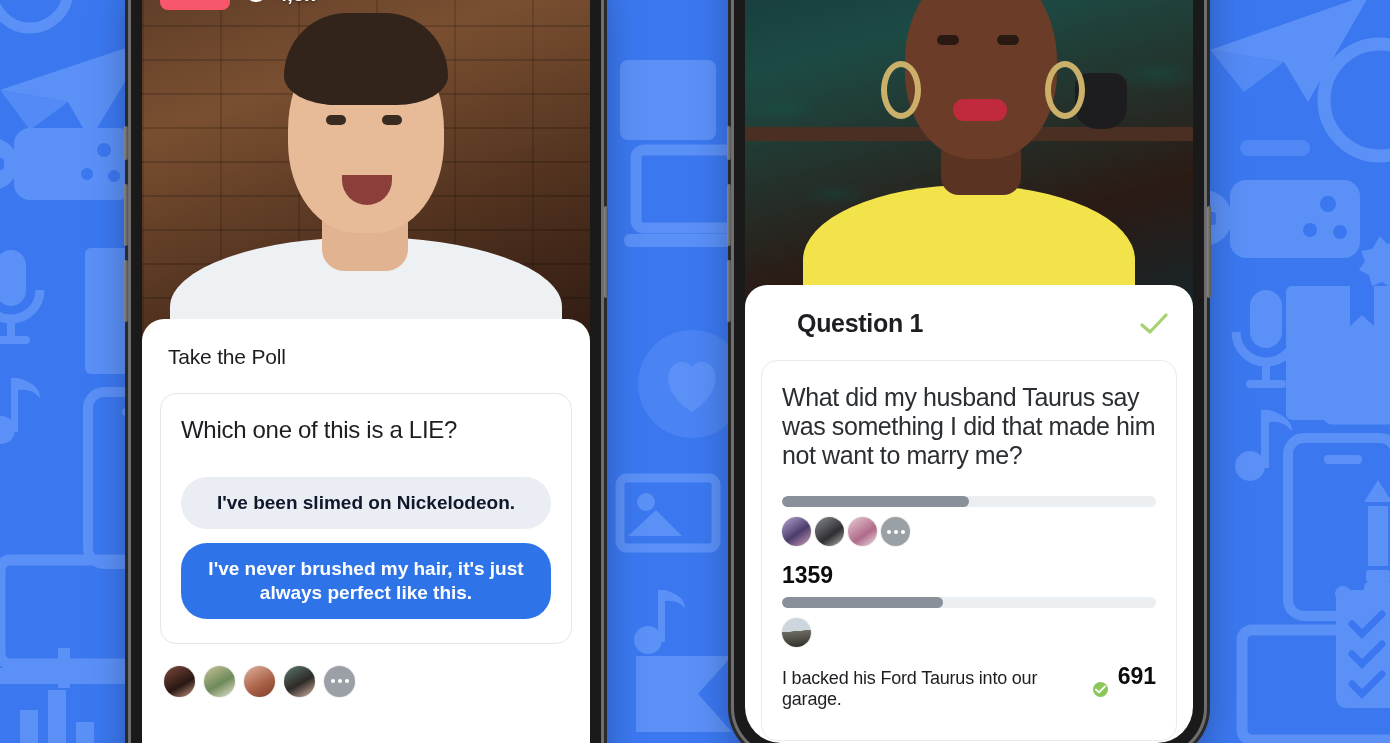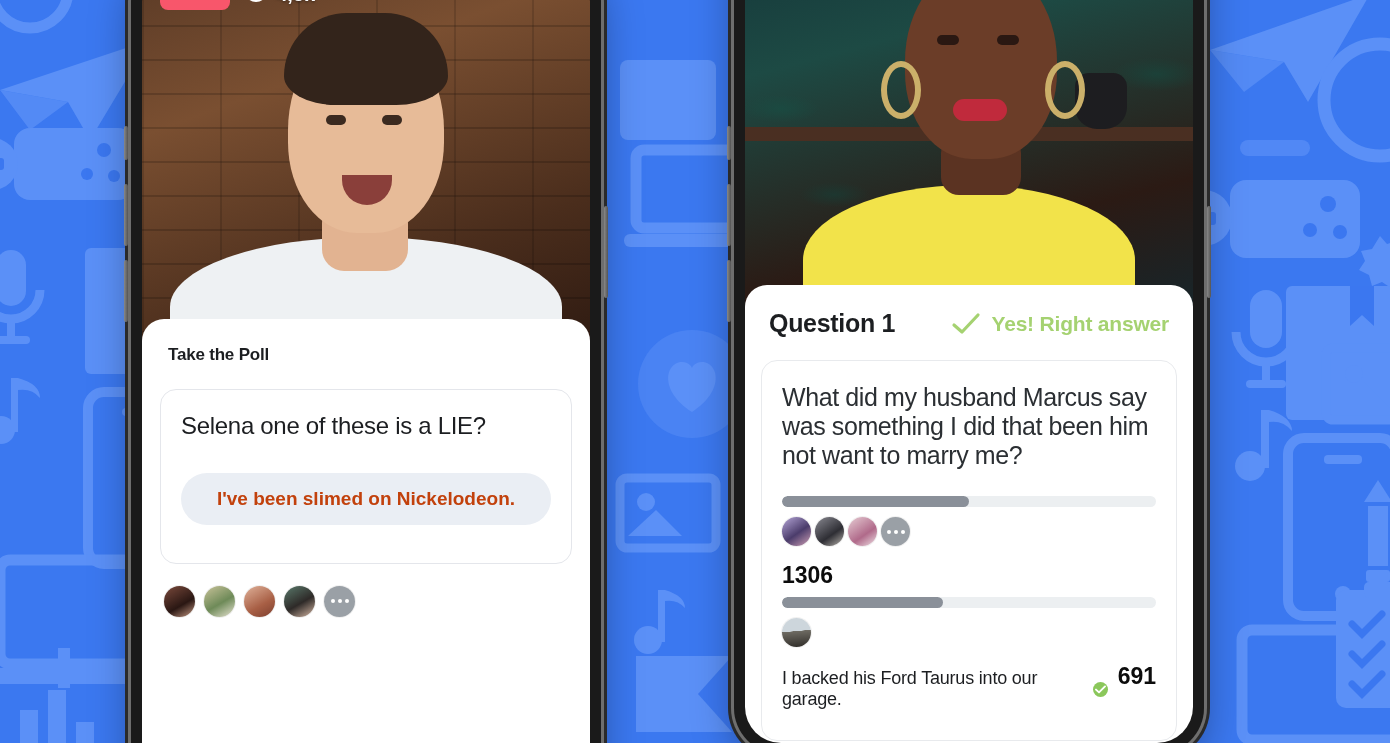--- a/index.html
+++ b/index.html
@@ -111,22 +111,22 @@
   .sheet {
     position: absolute;
     left: 0; right: 0; bottom: 0;
     background: #fff;
     border-radius: 22px 22px 0 0;
   }
   .sheet-left  { top: 352px; }
   .sheet-right { top: 400px; }
 
   .sheet-title {
-    font-size: 17px;
-    font-weight: 700;
+    font-size: 21px;
+    font-weight: 400;
     color: #1c1e21;
     padding: 26px 26px 0;
     letter-spacing: -.2px;
   }
 
   .poll-card {
     margin: 24px 18px 0;
     border: 1px solid #e4e6eb;
     border-radius: 16px;
     padding: 22px 20px 24px;
@@ -141,21 +141,21 @@
   .poll-option {
     border-radius: 26px;
     padding: 14px 16px;
     margin-bottom: 14px;
     text-align: center;
     font-size: 19px;
     font-weight: 700;
     line-height: 1.26;
     cursor: pointer;
   }
-  .poll-option.idle     { background: #eaeef4; color: #c2410c; margin-top: 33px; }
+  .poll-option.idle     { background: #eaeef4; color: #0f172a; margin-top: 33px; }
   .poll-option.selected { background: #2e74e8; color: #fff; margin-bottom: 0; }
 
   
   .voters { padding: 22px 22px 0; }
   .avatar-row { display: flex; align-items: center; }
   .avatar {
     width: 31px; height: 31px;
     border-radius: 50%;
     margin-right: 9px;
     overflow: hidden;
@@ -169,20 +169,21 @@
     gap: 3px;
   }
   .avatar.more i {
     width: 4px; height: 4px; border-radius: 50%; background: #fff; display: block;
   }
 
   
   .quiz-head {
     display: flex; justify-content: space-between;
     padding: 24px 24px 0;
+    margin-left: 28px;
   }
   .quiz-title { font-size: 25px; font-weight: 700; color: #1c1e21; letter-spacing: -.3px; }
   .quiz-status { display: flex; align-items: center; gap: 11px; }
   .quiz-status-text { font-size: 21px; font-weight: 700; color: #a5d271; letter-spacing: -.2px; }
 
   .quiz-card {
     margin: 22px 16px 0;
     border: 1px solid #e8eaed;
     border-radius: 16px;
     padding: 22px 20px 22px;
@@ -440,23 +441,24 @@
             </span>
             <span>4,5k</span>
           </div>
         </div>
       </div>
 
       <div class="sheet sheet-left">
         <div class="sheet-title">Take the Poll</div>
 
         <div class="poll-card">
-          <div class="poll-question">Selena one of these is a LIE?</div>
+          <div class="poll-question">Which one of this is a LIE?</div>
 
           <div class="poll-option idle">I've been slimed on Nickelodeon.</div>
+          <div class="poll-option selected">I've never brushed my hair, it's just always perfect like this.</div>
         </div>
 
         <div class="voters">
           <div class="avatar-row">
             <span class="avatar" style="background:linear-gradient(150deg,#7b4a3c,#2a1713 60%,#c79a84);"></span>
             <span class="avatar" style="background:linear-gradient(150deg,#c9c39a,#6e8a58 55%,#e9e4d4);"></span>
             <span class="avatar" style="background:linear-gradient(150deg,#e0b29a,#a85f45 60%,#7d3f2e);"></span>
             <span class="avatar" style="background:linear-gradient(150deg,#5a7a6c,#2e2a28 55%,#d8b9a6);"></span>
             <span class="avatar more">
               <i></i>
@@ -498,46 +500,45 @@
 
       <div class="sheet sheet-right">
         <div class="quiz-head">
           <div class="quiz-title">Question 1</div>
           <div class="quiz-status">
             <span>
               <svg class="check-svg" width="30" height="24" viewBox="0 0 30 24">
                 <path d="M3 13 L11 20 L27 3" fill="none" stroke="#a5d271" stroke-width="3.2" stroke-linecap="round" stroke-linejoin="round"></path>
               </svg>
             </span>
-            <span class="quiz-status-text">Yes! Right answer</span>
           </div>
         </div>
 
         <div class="quiz-card">
-          <div class="quiz-question">What did my husband Marcus say was something I did that been him not want to marry me?</div>
+          <div class="quiz-question">What did my husband Taurus say was something I did that made him not want to marry me?</div>
 
           <div class="answer">
             <div class="bar-track">
               <div class="bar-fill bar-gray" style="width:50%"></div>
             </div>
             <div class="avatar-row">
               <span class="avatar" style="background:linear-gradient(145deg,#b6a7d8,#4b3c6b 55%,#cfa0b5);"></span>
               <span class="avatar" style="background:linear-gradient(145deg,#8a8a92,#2e2e34 60%,#b9b4ae);"></span>
               <span class="avatar" style="background:linear-gradient(145deg,#e7cdd4,#b06a8a 60%,#efe2e6);"></span>
               <span class="avatar more">
                 <i></i>
                   <i></i>
                   <i></i>
               </span>
             </div>
           </div>
 
           <div class="answer">
             <div class="answer-head">
-              <span class="answer-count">1306</span>
+              <span class="answer-count">1359</span>
             </div>
             <div class="bar-track">
               <div class="bar-fill bar-gray" style="width:43%"></div>
             </div>
             <div class="avatar-row">
               <span class="avatar" style="background:linear-gradient(175deg,#cdd6dc 0 45%,#6d6a62 46%,#2f2c28);"></span>
             </div>
           </div>
 
           <div class="answer">

